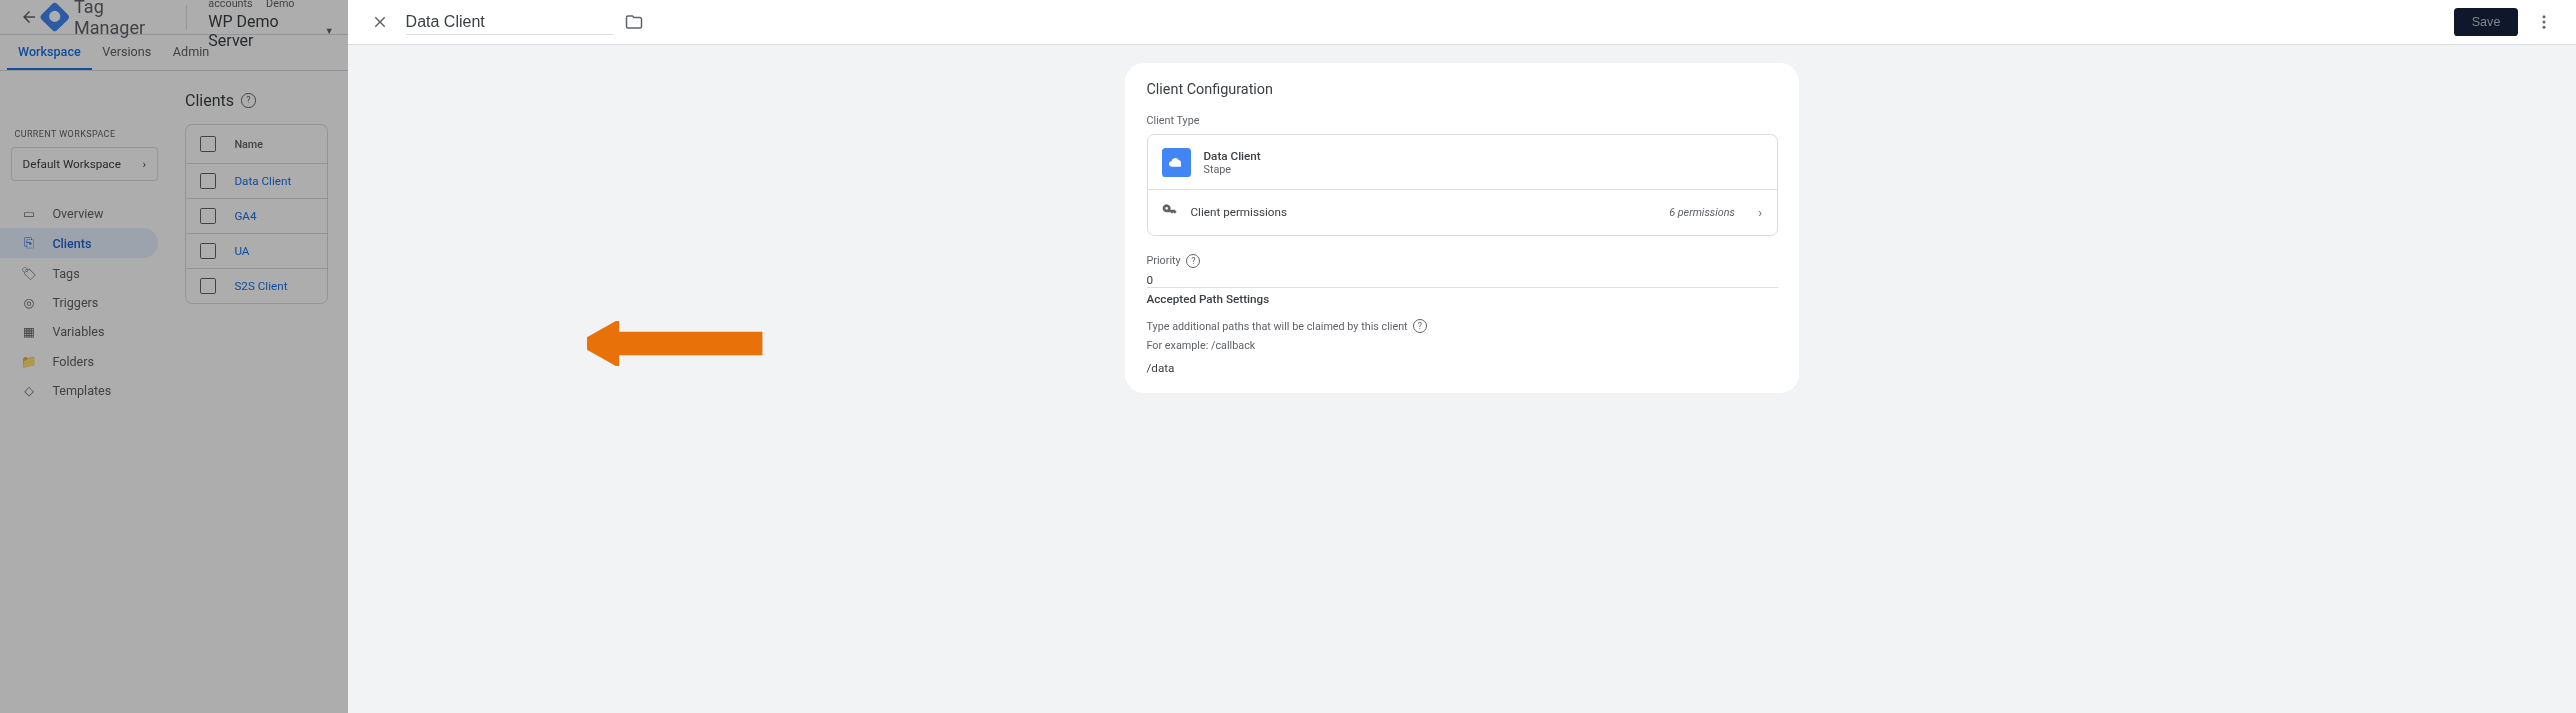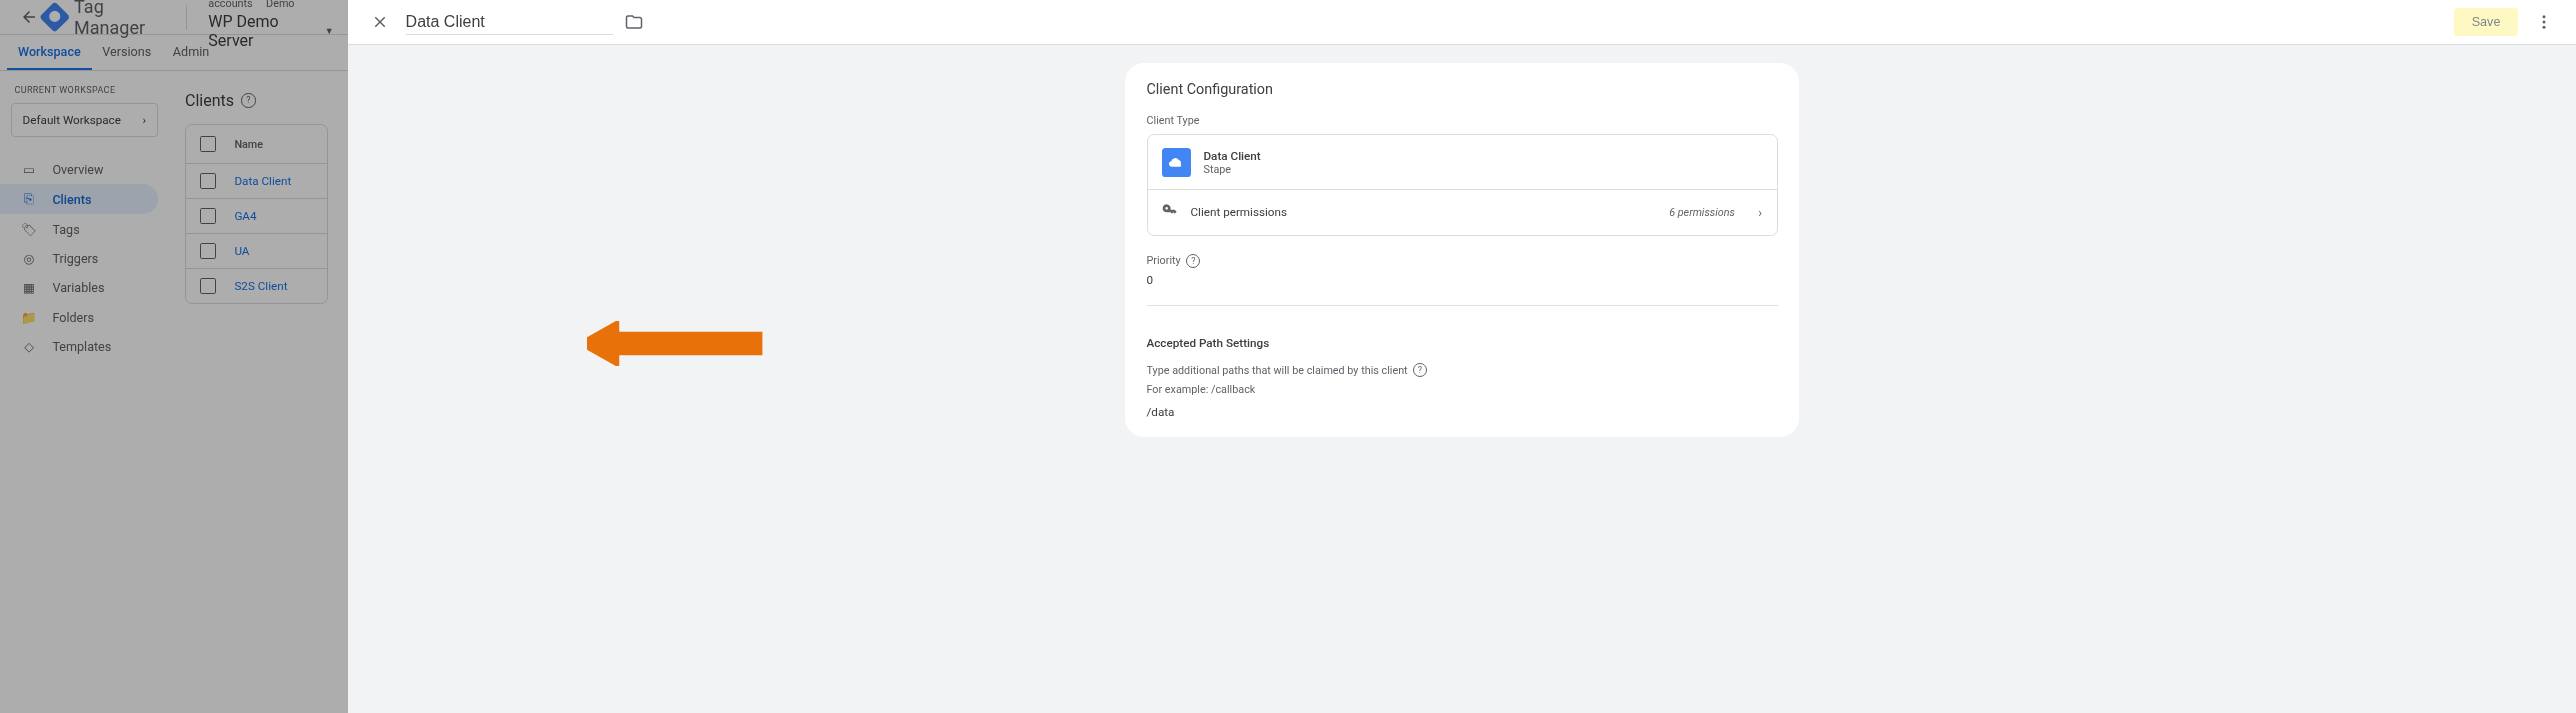--- a/index.html
+++ b/index.html
@@ -18,21 +18,21 @@
 .dropdown-caret { font-size: 9px; color: #5f6368; }
 
 
 .nav-tabs { display: flex; height: 36px; border-bottom: 0.9px solid #dadce0; padding-left: 7.2px; }
 .nav-tab { padding: 0 10.8px; display: flex; align-items: center; color: #5f6368; cursor: pointer; border-bottom: 2.7px solid transparent; font-size: 12.6px; }
 .nav-tab.active { color: #1a73e8; border-bottom-color: #1a73e8; font-weight: 500; }
 
 
 .body-wrap { display: flex; height: calc(100% - 81px); }
 .sidebar { width: 165px; padding: 14.4px 7.2px 7.2px 10.8px; }
-.current-ws-label { font-size: 9px; color: #5f6368; letter-spacing: 0.4px; margin-bottom: 7.2px; padding-left: 3.6px; }
+.current-ws-label { font-size: 9px; color: #5f6368; letter-spacing: 0.4px; margin-bottom: 7.2px; padding-left: 3.6px; margin-top: 44px; }
 .ws-selector { display: flex; align-items: center; justify-content: space-between; padding: 9px 10.8px; border: 0.9px solid #dadce0; border-radius: 3.6px; cursor: pointer; margin-bottom: 18px; font-size: 11.7px; }
 .side-item { display: flex; align-items: center; gap: 14.4px; padding: 7.2px 10.8px; border-radius: 0 18px 18px 0; cursor: pointer; color: #5f6368; margin-left: -10.8px; padding-left: 20px; }
 .side-item.active { background: #e8f0fe; color: #1967d2; font-weight: 500; }
 .side-icon { width: 18px; display: flex; align-items: center; justify-content: center; }
 
 
 .content { flex: 1; padding: 20px; background: #fff; }
 .page-title { font-size: 16px; color: #3c4043; display: flex; align-items: center; gap: 7.2px; margin-bottom: 14.4px; }
 .help-circle { width: 14.4px; height: 14.4px; border: 1.3px solid #5f6368; border-radius: 50%; font-size: 9px; display: flex; align-items: center; justify-content: center; color: #5f6368; }
 .table { border: 0.9px solid #dadce0; border-radius: 7.2px; max-width: 1005px; }
@@ -45,38 +45,38 @@
 
 .dim-overlay { position: absolute; top: 0; left: 0; width: 348px; height: 100%; background: rgba(0,0,0,0.32); pointer-events: none; }
 
 
 .slide-panel { position: absolute; top: 0; left: 348px; right: 0; bottom: 0; background: #fff; display: flex; flex-direction: column; }
 .panel-header { height: 45px; display: flex; align-items: center; padding: 0 14.4px; border-bottom: 0.9px solid #dadce0; }
 .panel-close { width: 36px; height: 36px; display: flex; align-items: center; justify-content: center; cursor: pointer; margin-right: 7.2px; }
 .panel-title-input { font-size: 16px; color: #3c4043; border: none; border-bottom: 0.9px solid #dadce0; padding: 3.6px 0; background: transparent; margin-right: 10.8px; min-width: 75px; }
 .folder-icon-box { width: 21.5px; height: 21.5px; display: flex; align-items: center; justify-content: center; cursor: pointer; }
 .panel-actions { margin-left: auto; display: flex; align-items: center; gap: 7.2px; }
-.save-btn { padding: 7.2px 18px; background: #fef9c3; color: #80868b; border-radius: 3.6px; cursor: not-allowed; border: none; font-size: 12.6px; }
+.save-btn { padding: 7.2px 18px; background: #0f172a; color: #80868b; border-radius: 3.6px; cursor: not-allowed; border: none; font-size: 12.6px; }
 .more-btn { width: 36px; height: 36px; display: flex; align-items: center; justify-content: center; cursor: pointer; }
 
 .panel-body { flex: 1; background: #f1f3f4; padding: 18px; overflow: auto; }
 .card { background: #fff; border-radius: 19px; padding: 18px 21.5px; max-width: 674px; margin: 0 auto; }
 .card-title { font-size: 14.4px; color: #3c4043; margin-bottom: 16px; }
 .field-label { font-size: 10.8px; color: #5f6368; margin-bottom: 7.2px; }
 .type-box { border: 0.9px solid #dadce0; border-radius: 7.2px; margin-bottom: 18px; }
 .type-row { display: flex; align-items: center; padding: 12.6px 14.4px; gap: 12.6px; }
 .type-icon { width: 29px; height: 29px; background: #4285f4; border-radius: 3.6px; display: flex; align-items: center; justify-content: center; }
 .type-icon svg { fill: #fff; }
 .type-text { display: flex; flex-direction: column; }
 .type-name { font-size: 11.7px; font-weight: 500; color: #3c4043; }
 .type-vendor { font-size: 10.8px; color: #5f6368; }
 .perm-row { display: flex; align-items: center; padding: 12.6px 14.4px; border-top: 0.9px solid #dadce0; cursor: pointer; gap: 12.6px; }
 .perm-row .label { font-size: 11.7px; color: #3c4043; }
 .perm-row .count { margin-left: auto; font-size: 10.8px; color: #5f6368; margin-right: 10.8px; font-style: italic; }
-.priority-section { margin-bottom: 30px; border-bottom: 0.9px solid #e0e0e0; padding-bottom: 18px; }
+.priority-section { margin-bottom: 4px; border-bottom: 0.9px solid #e0e0e0; }
 .priority-label { font-size: 10.8px; color: #5f6368; display: flex; align-items: center; gap: 5.4px; margin-bottom: 5.4px; }
 .priority-val { font-size: 11.7px; color: #3c4043; }
 .section-title { font-size: 11.7px; color: #3c4043; font-weight: 500; margin-bottom: 12.6px; }
 .path-desc { font-size: 10.8px; color: #5f6368; display: flex; align-items: center; gap: 5px; margin-bottom: 5.4px; }
 .path-example { font-size: 10.8px; color: #5f6368; margin-bottom: 9px; }
 .path-value { font-size: 11.7px; color: #3c4043; }
 
 
 .arrow { position: absolute; pointer-events: none; }
 .arrow-line { stroke: #e8710a; stroke-width: 12; fill: #e8710a; }

